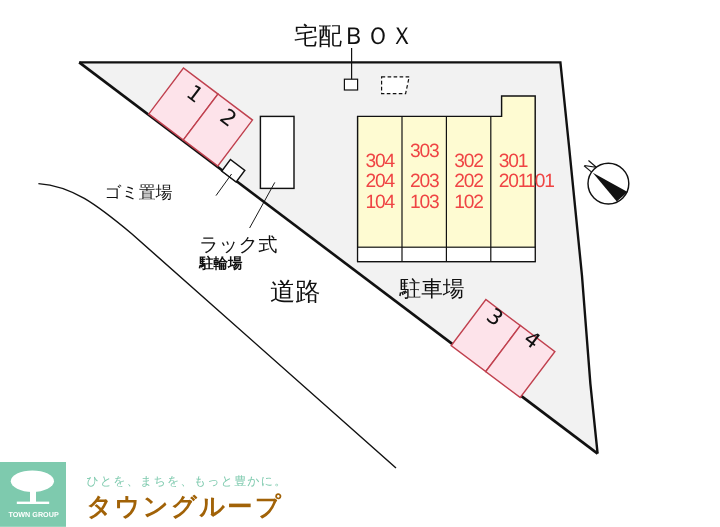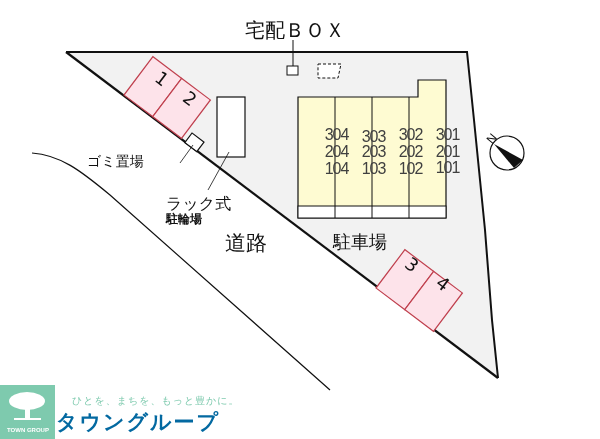--- a/index.html
+++ b/index.html
@@ -2,25 +2,25 @@
 <html><head>
 <meta charset="utf-8">
 <style>
   html, body { margin: 0; padding: 0; background: #ffffff; }
   body { width: 600px; height: 439px; position: relative; overflow: hidden;
          font-family: "DejaVu Sans", sans-serif; }
   #map { position: absolute; left: 0; top: 0; width: 600px; height: 439px; }
   .lbl { position: absolute; color: #111; white-space: nowrap; line-height: 1; }
   .unit-col { position: absolute; top: 97px; width: 37px; height: 112px; }
   .unit-num { position: absolute; left: 0; width: 37px; text-align: center;
-              font-size: 16px; letter-spacing: -1px; color: #404040;
-              font-family: "Liberation Sans", sans-serif; line-height: 1; padding-left: 20px; }
+              font-size: 16px; letter-spacing: -1px; color: #ef4444;
+              font-family: "Liberation Sans", sans-serif; line-height: 1; }
   .logo-box { position: absolute; left: 0; top: 385px; width: 55px; height: 54px; background: #7ecaae; }
   .logo-text-small { position: absolute; left: 72px; top: 394px; font-size: 10px; color: #7ecaae; letter-spacing: 1px; }
-  .logo-text-big { position: absolute; left: 56px; top: 408px; font-size: 21px; color: #0369a1; letter-spacing: 2px; font-weight: bold; text-align: right; }
+  .logo-text-big { position: absolute; left: 72px; top: 408px; font-size: 21px; color: #a16207; letter-spacing: 2px; font-weight: bold; text-align: right; }
   .logo-sub { position: absolute; left: 3px; top: 427px; width: 50px; text-align: center; font-size: 6px; color: #ffffff; font-family: "Liberation Sans", sans-serif; font-weight: bold; }
 </style>
 </head>
 <body>
 
 <svg id="map" viewBox="0 0 600 439" width="600" height="439">
 
   <polygon points="66,52 467,52 498,378 66,52" fill="#f2f2f2" stroke="none"></polygon>
   <polyline points="66,52 467,52 474,120 485,230 492,320 498,378" fill="none" stroke="#111" stroke-width="2"></polyline>
   <line x1="66" y1="52" x2="498" y2="378" stroke="#111" stroke-width="2.2"></line>
@@ -64,33 +64,33 @@
 <div class="lbl" style="left:184px;top:90px;font-size:18px;transform:rotate(37deg);">2</div>
 <div class="lbl" style="left:406px;top:256px;font-size:18px;transform:rotate(37deg);">3</div>
 <div class="lbl" style="left:437px;top:275px;font-size:18px;transform:rotate(37deg);">4</div>
 
 <div class="unit-col" style="left:298px;">
   <div class="unit-num" style="top:30px;">304</div>
   <div class="unit-num" style="top:47px;">204</div>
   <div class="unit-num" style="top:64px;">104</div>
 </div>
 <div class="unit-col" style="left:335px;">
-  <div class="unit-num" style="top:32px;">303</div>
+  <div class="unit-num" style="top:22px;">303</div>
   <div class="unit-num" style="top:47px;">203</div>
   <div class="unit-num" style="top:64px;">103</div>
 </div>
 <div class="unit-col" style="left:372px;">
   <div class="unit-num" style="top:30px;">302</div>
   <div class="unit-num" style="top:47px;">202</div>
   <div class="unit-num" style="top:64px;">102</div>
 </div>
 <div class="unit-col" style="left:409px;">
   <div class="unit-num" style="top:30px;">301</div>
   <div class="unit-num" style="top:47px;">201</div>
-  <div class="unit-num" style="top:63px;">101</div>
+  <div class="unit-num" style="top:47px;margin-left:22px;">101</div>
 </div>
 
 <div class="lbl" style="left:245px;top:20px;font-size:20px;">宅配ＢＯＸ</div>
 <div class="lbl" style="left:87px;top:154px;font-size:14px;">ゴミ置場</div>
 <div class="lbl" style="left:166px;top:196px;font-size:16px;">ラック式</div>
 <div class="lbl" style="left:166px;top:213px;font-size:12px;font-weight:bold;">駐輪場</div>
 <div class="lbl" style="left:225px;top:233px;font-size:21px;">道路</div>
 <div class="lbl" style="left:333px;top:233px;font-size:18px;">駐車場</div>
 
 <div class="logo-box">

